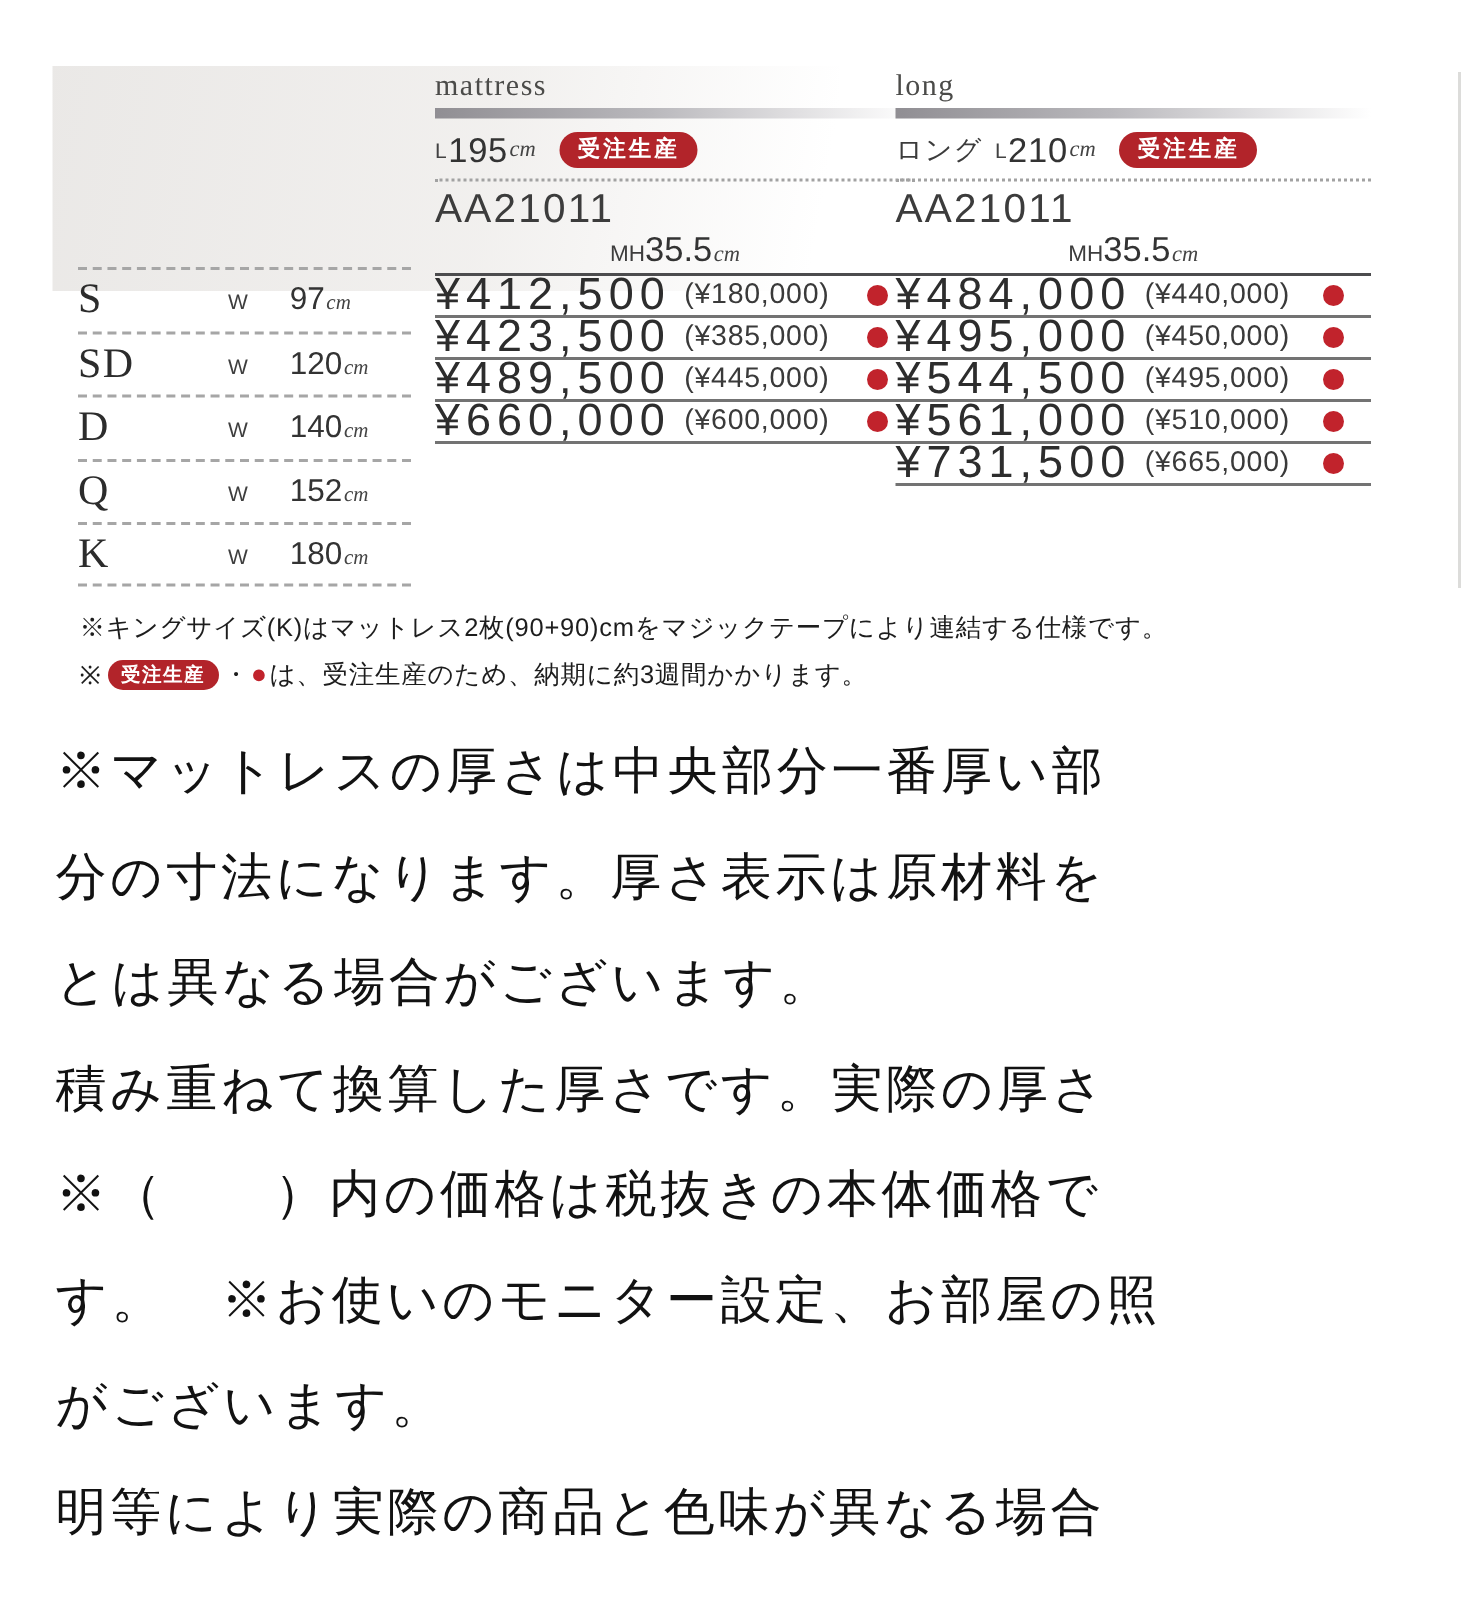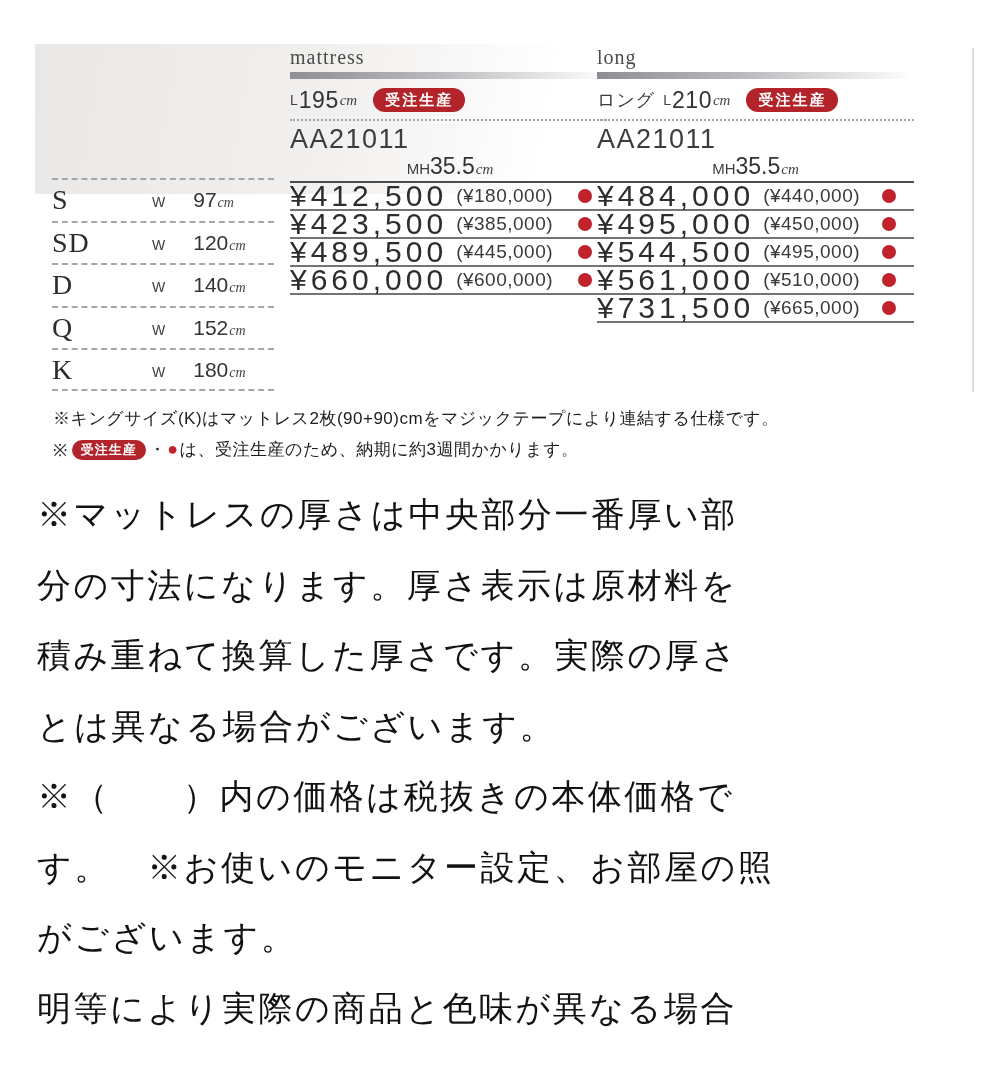--- a/index.html
+++ b/index.html
@@ -180,20 +180,20 @@
       <span class="badge badge-sm">受注生産</span>
       <span>・</span>
       <span class="fn-dot">●</span>
       <span>は、受注生産のため、納期に約3週間かかります。</span>
     </div>
   </div>
 
   <div class="notice">
     <div class="notice-line">※マットレスの厚さは中央部分一番厚い部</div>
     <div class="notice-line">分の寸法になります。厚さ表示は原材料を</div>
+    <div class="notice-line">とは異なる場合がございます。</div>
     <div class="notice-line">積み重ねて換算した厚さです。実際の厚さ</div>
-    <div class="notice-line">とは異なる場合がございます。</div>
     <div class="notice-line">※（　　）内の価格は税抜きの本体価格で</div>
     <div class="notice-line">す。　※お使いのモニター設定、お部屋の照</div>
     <div class="notice-line">がございます。</div>
     <div class="notice-line">明等により実際の商品と色味が異なる場合</div>
   </div>
 </div>
 
 </body></html>

